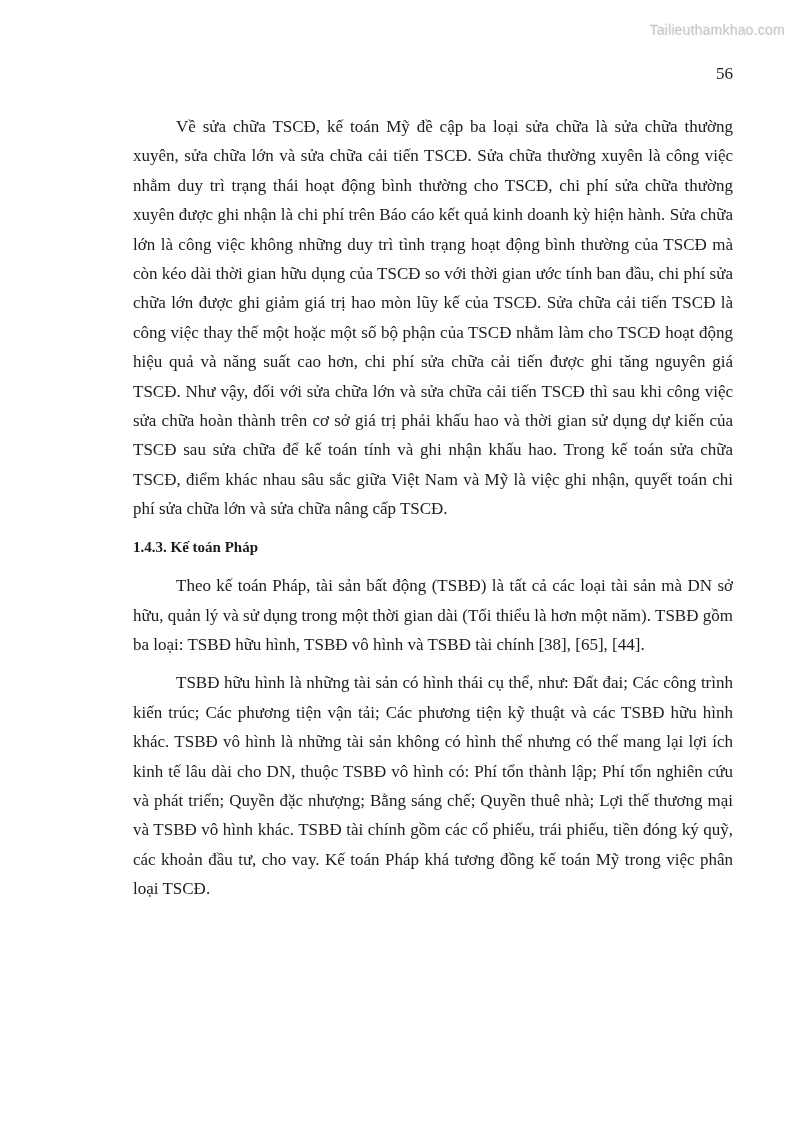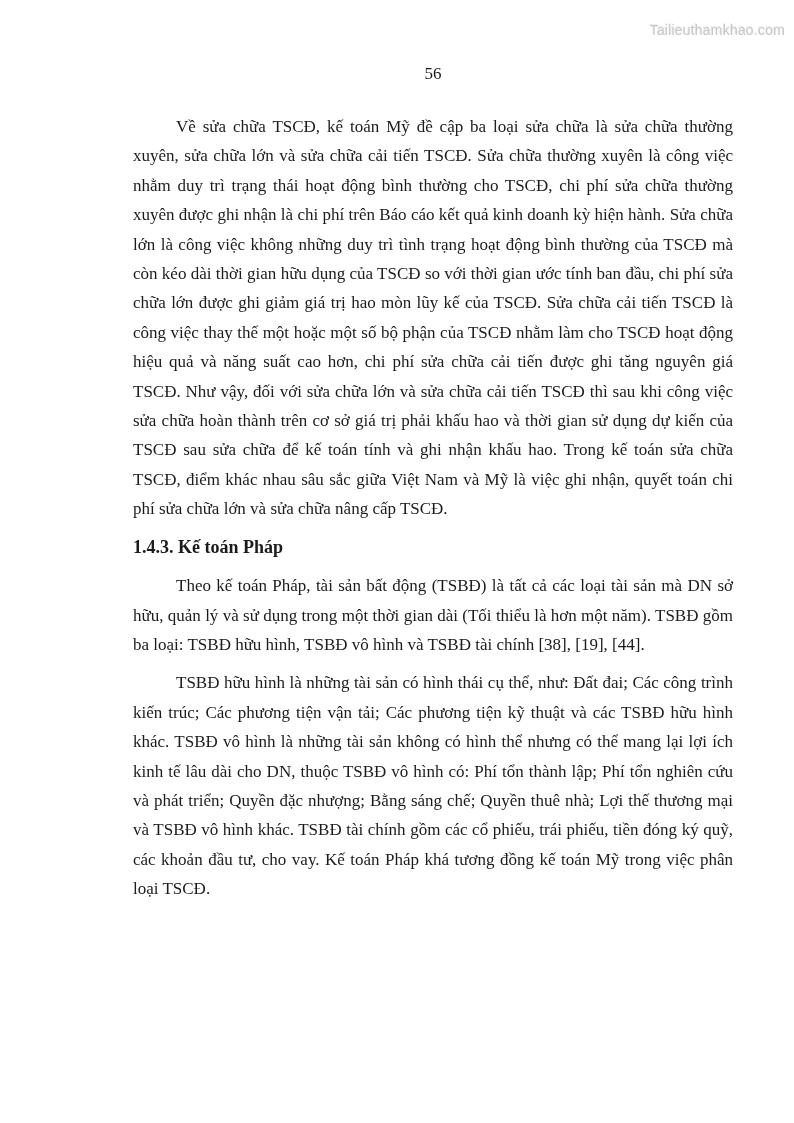--- a/index.html
+++ b/index.html
@@ -20,38 +20,38 @@
     font-size: 14px;
     color: #c7c7c7;
     text-shadow: -1px -1px 0 #ededed;
     letter-spacing: 0.2px;
   }
   .page-number {
     position: absolute;
     top: 64px;
     left: 133px;
     width: 600px;
-    text-align: center;
+    text-align: right;
     font-size: 17px;
   }
   .text-block {
     position: absolute;
     top: 112px;
     left: 133px;
     width: 600px;
     font-size: 17px;
   }
   .para {
     margin: 0 0 9px 0;
     text-align: justify;
     text-indent: 43px;
     line-height: 29.4px;
   }
   .heading {
-    font-size: 18px;
+    font-size: 15px;
     font-weight: bold;
     margin: 4px 0 9px 0;
     line-height: 29.4px;
     text-align: left;
   }
 </style>
 </head>
 <body>
 
 <div class="page-root">
@@ -59,19 +59,19 @@
   <div class="watermark">Tailieuthamkhao.com</div>
 
   <div class="page-number">56</div>
 
   <div class="text-block">
 
     <p class="para">Về sửa chữa TSCĐ, kế toán Mỹ đề cập ba loại sửa chữa là sửa chữa thường xuyên, sửa chữa lớn và sửa chữa cải tiến TSCĐ. Sửa chữa thường xuyên là công việc nhằm duy trì trạng thái hoạt động bình thường cho TSCĐ, chi phí sửa chữa thường xuyên được ghi nhận là chi phí trên Báo cáo kết quả kinh doanh kỳ hiện hành. Sửa chữa lớn là công việc không những duy trì tình trạng hoạt động bình thường của TSCĐ mà còn kéo dài thời gian hữu dụng của TSCĐ so với thời gian ước tính ban đầu, chi phí sửa chữa lớn được ghi giảm giá trị hao mòn lũy kế của TSCĐ. Sửa chữa cải tiến TSCĐ là công việc thay thế một hoặc một số bộ phận của TSCĐ nhằm làm cho TSCĐ hoạt động hiệu quả và năng suất cao hơn, chi phí sửa chữa cải tiến được ghi tăng nguyên giá TSCĐ. Như vậy, đối với sửa chữa lớn và sửa chữa cải tiến TSCĐ thì sau khi công việc sửa chữa hoàn thành trên cơ sở giá trị phải khấu hao và thời gian sử dụng dự kiến của TSCĐ sau sửa chữa để kế toán tính và ghi nhận khấu hao. Trong kế toán sửa chữa TSCĐ, điểm khác nhau sâu sắc giữa Việt Nam và Mỹ là việc ghi nhận, quyết toán chi phí sửa chữa lớn và sửa chữa nâng cấp TSCĐ.</p>
 
     <h2 class="heading">1.4.3. Kế toán Pháp</h2>
 
-    <p class="para">Theo kế toán Pháp, tài sản bất động (TSBĐ) là tất cả các loại tài sản mà DN sở hữu, quản lý và sử dụng trong một thời gian dài (Tối thiểu là hơn một năm). TSBĐ gồm ba loại: TSBĐ hữu hình, TSBĐ vô hình và TSBĐ tài chính [38], [19], [44].</p>
+    <p class="para">Theo kế toán Pháp, tài sản bất động (TSBĐ) là tất cả các loại tài sản mà DN sở hữu, quản lý và sử dụng trong một thời gian dài (Tối thiểu là hơn một năm). TSBĐ gồm ba loại: TSBĐ hữu hình, TSBĐ vô hình và TSBĐ tài chính [38], [65], [44].</p>
 
     <p class="para">TSBĐ hữu hình là những tài sản có hình thái cụ thể, như: Đất đai; Các công trình kiến trúc; Các phương tiện vận tải; Các phương tiện kỹ thuật và các TSBĐ hữu hình khác. TSBĐ vô hình là những tài sản không có hình thể nhưng có thể mang lại lợi ích kinh tế lâu dài cho DN, thuộc TSBĐ vô hình có: Phí tổn thành lập; Phí tổn nghiên cứu và phát triển; Quyền đặc nhượng; Bằng sáng chế; Quyền thuê nhà; Lợi thế thương mại và TSBĐ vô hình khác. TSBĐ tài chính gồm các cổ phiếu, trái phiếu, tiền đóng ký quỹ, các khoản đầu tư, cho vay. Kế toán Pháp khá tương đồng kế toán Mỹ trong việc phân loại TSCĐ.</p>
 
 
   </div>
 </div>
 
 </body></html>

